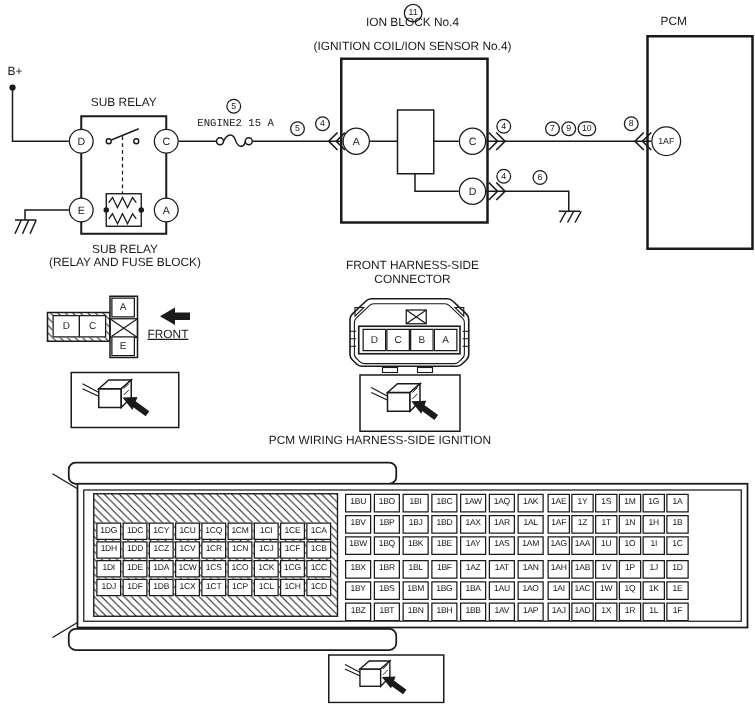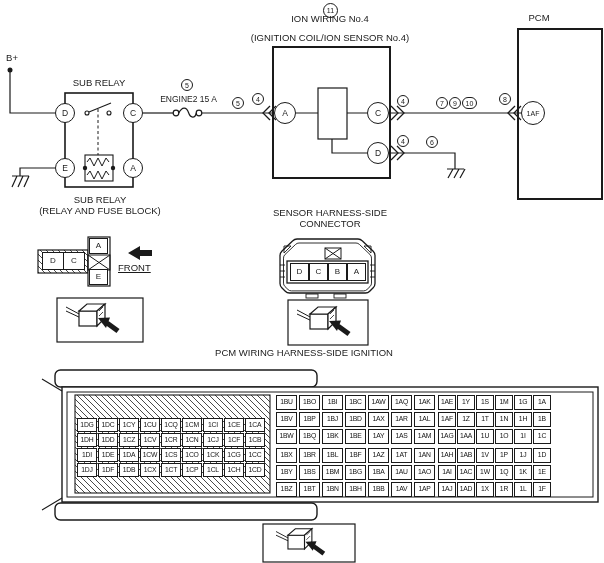--- a/index.html
+++ b/index.html
@@ -1,20 +1,20 @@
 <!DOCTYPE html>
 <html><head>
 <meta charset="utf-8">
 <style>
   html,body{margin:0;padding:0;background:#fff;}
   .stage{position:relative;width:604px;height:563px;background:#fff;overflow:hidden;
          font-family:"Liberation Sans",sans-serif;color:#1a1a1a;}
   .layer{position:absolute;left:0;top:0;}
   .lbl{position:absolute;font-size:9.5px;line-height:1.05;text-align:center;white-space:nowrap;color:#1a1a1a;}
-  .lbl.sm{font-size:8.5px;}
+  .lbl.sm{font-size:8.5px;font-family:Liberation Mono, monospace;}
   .co{position:absolute;box-sizing:border-box;min-width:12px;height:12px;padding:0 1px;
       border:1px solid #1a1a1a;border-radius:8px;background:#fff;
       display:flex;align-items:center;justify-content:center;font-size:7px;line-height:1;}
   .term{position:absolute;box-sizing:border-box;border:1.3px solid #1a1a1a;border-radius:50%;
         background:#fff;display:flex;align-items:center;justify-content:center;
         font-size:8.5px;line-height:1;}
   .cellbox{position:absolute;box-sizing:border-box;border:1px solid #1a1a1a;background:#fff;
         display:flex;align-items:center;justify-content:center;font-size:8px;line-height:1;}
   .grid{position:absolute;display:grid;}
   #grid-left{left:77px;top:418px;grid-template-columns:repeat(9,20px);grid-auto-rows:14px;gap:1px;}
@@ -133,21 +133,21 @@
       <rect x="55" y="370" width="262" height="17" rx="5.5" fill="#fff" stroke-width="1.4"></rect>
       <rect x="55" y="503" width="262" height="17" rx="5.5" fill="#fff" stroke-width="1.4"></rect>
       <rect x="62" y="387" width="536" height="115" fill="#fff" stroke-width="1.4"></rect>
       <rect x="67" y="392" width="526" height="105" stroke-width="1"></rect>
       <path d="M62,391 L42,379 M62,498 L42,510" stroke-width="1.1"></path>
       <rect x="75" y="395" width="195" height="98" fill="url(#hatch)" stroke-width="1.1"></rect>
     </g>
   </svg>
 
   <div class="co" style="left:323px;top:3px;min-width:15px;height:15px;border-radius:9px;">11</div>
-  <div class="lbl" style="left:230px;top:14px;width:200px;">ION WIRING No.4</div>
+  <div class="lbl" style="left:230px;top:14px;width:200px;">ION BLOCK No.4</div>
   <div class="lbl" style="left:230px;top:33px;width:200px;">(IGNITION COIL/ION SENSOR No.4)</div>
   <div class="lbl" style="left:514px;top:13px;width:50px;">PCM</div>
   <div class="lbl" style="left:1px;top:53px;width:22px;">B+</div>
   <div class="lbl" style="left:59px;top:78px;width:80px;">SUB RELAY</div>
 
   <div class="term" style="left:55px;top:103px;width:20px;height:20px;">D</div>
   <div class="term" style="left:123px;top:103px;width:20px;height:20px;">C</div>
   <div class="term" style="left:55px;top:158px;width:20px;height:20px;">E</div>
   <div class="term" style="left:123px;top:158px;width:20px;height:20px;">A</div>
 
@@ -165,21 +165,21 @@
   <div class="co" style="left:449px;top:97px;">9</div>
   <div class="co" style="left:462px;top:97px;min-width:15px;">10</div>
   <div class="co" style="left:499px;top:93px;">8</div>
   <div class="co" style="left:397px;top:135px;">4</div>
   <div class="co" style="left:426px;top:136px;">6</div>
 
   <div class="term" style="left:521px;top:101px;width:24px;height:24px;font-size:7px;">1AF</div>
 
   <div class="lbl" style="left:35px;top:195px;width:130px;">SUB RELAY</div>
   <div class="lbl" style="left:35px;top:206px;width:130px;">(RELAY AND FUSE BLOCK)</div>
-  <div class="lbl" style="left:244px;top:208px;width:172px;">SENSOR HARNESS-SIDE</div>
+  <div class="lbl" style="left:244px;top:208px;width:172px;">FRONT HARNESS-SIDE</div>
   <div class="lbl" style="left:244px;top:219px;width:172px;">CONNECTOR</div>
   <div class="lbl" style="left:118px;top:263px;width:46px;text-align:left;text-decoration:underline;">FRONT</div>
   <div class="lbl" style="left:194px;top:348px;width:220px;">PCM WIRING HARNESS-SIDE IGNITION</div>
 
   <div class="cellbox" style="left:42px;top:252px;width:22px;height:18px;">D</div>
   <div class="cellbox" style="left:63px;top:252px;width:22px;height:18px;">C</div>
   <div class="cellbox" style="left:89px;top:238px;width:19px;height:16px;">A</div>
   <div class="cellbox" style="left:89px;top:269px;width:19px;height:16px;">E</div>
 
   <div class="cellbox" style="left:290px;top:263px;width:19px;height:18px;">D</div>

